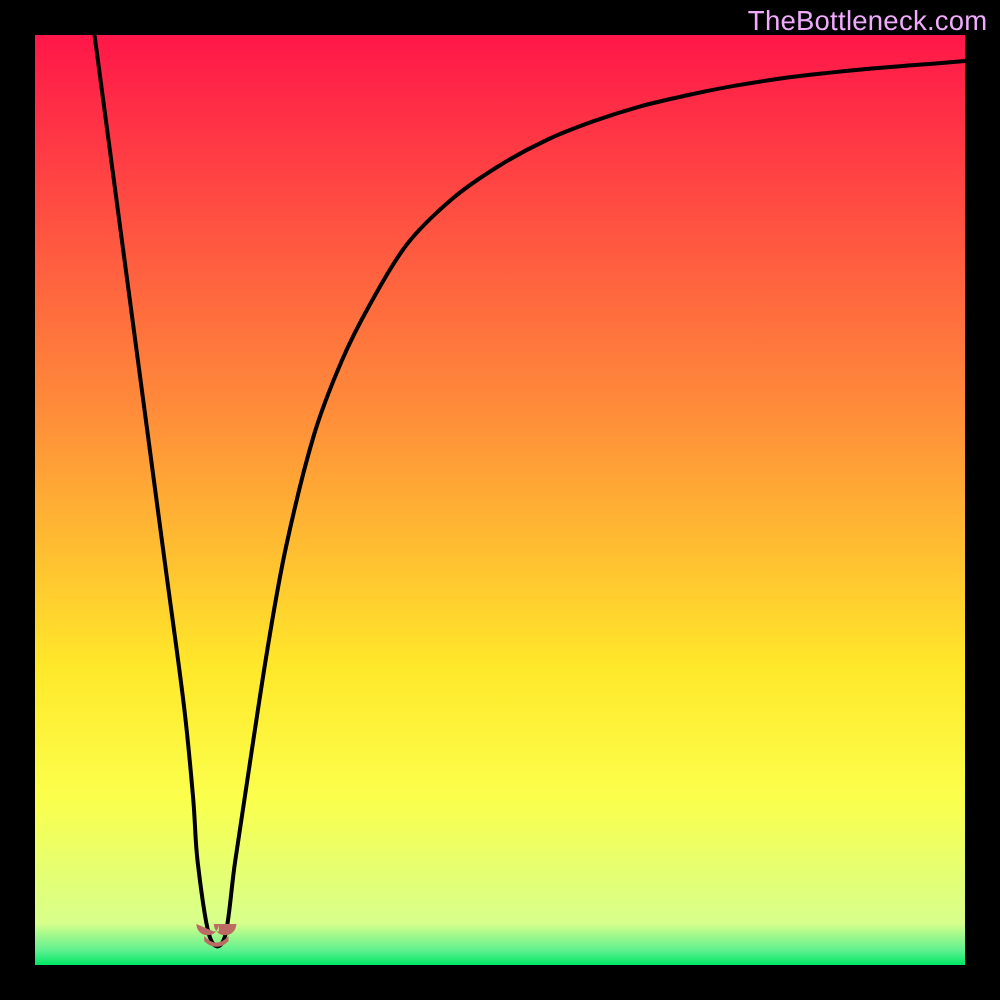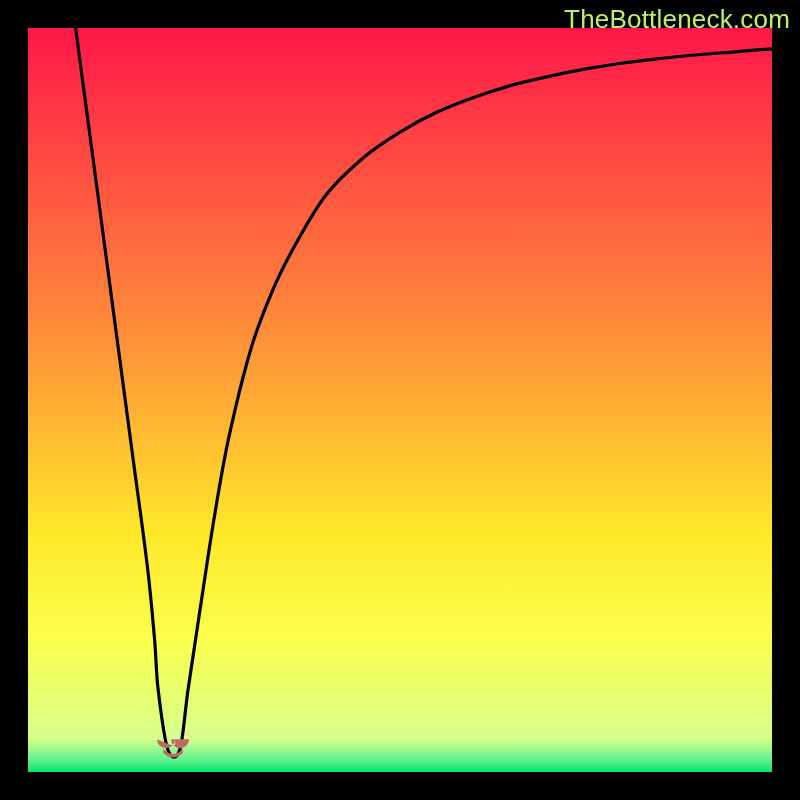--- a/index.html
+++ b/index.html
@@ -24,22 +24,22 @@
     left: 28px;
     top: 28px;
     width: 744px;
     height: 744px;
     overflow: hidden;
   }
   .watermark {
     position: absolute;
     top: 4px;
     right: 10px;
-    color: #bef264;
-    font-size: 26px;
+    color: #f0abfc;
+    font-size: 22px;
     font-weight: 400;
     letter-spacing: 0.2px;
     z-index: 5;
   }
   svg { display: block; }
 </style>
 </head>
 <body>
 
 <div class="frame">

